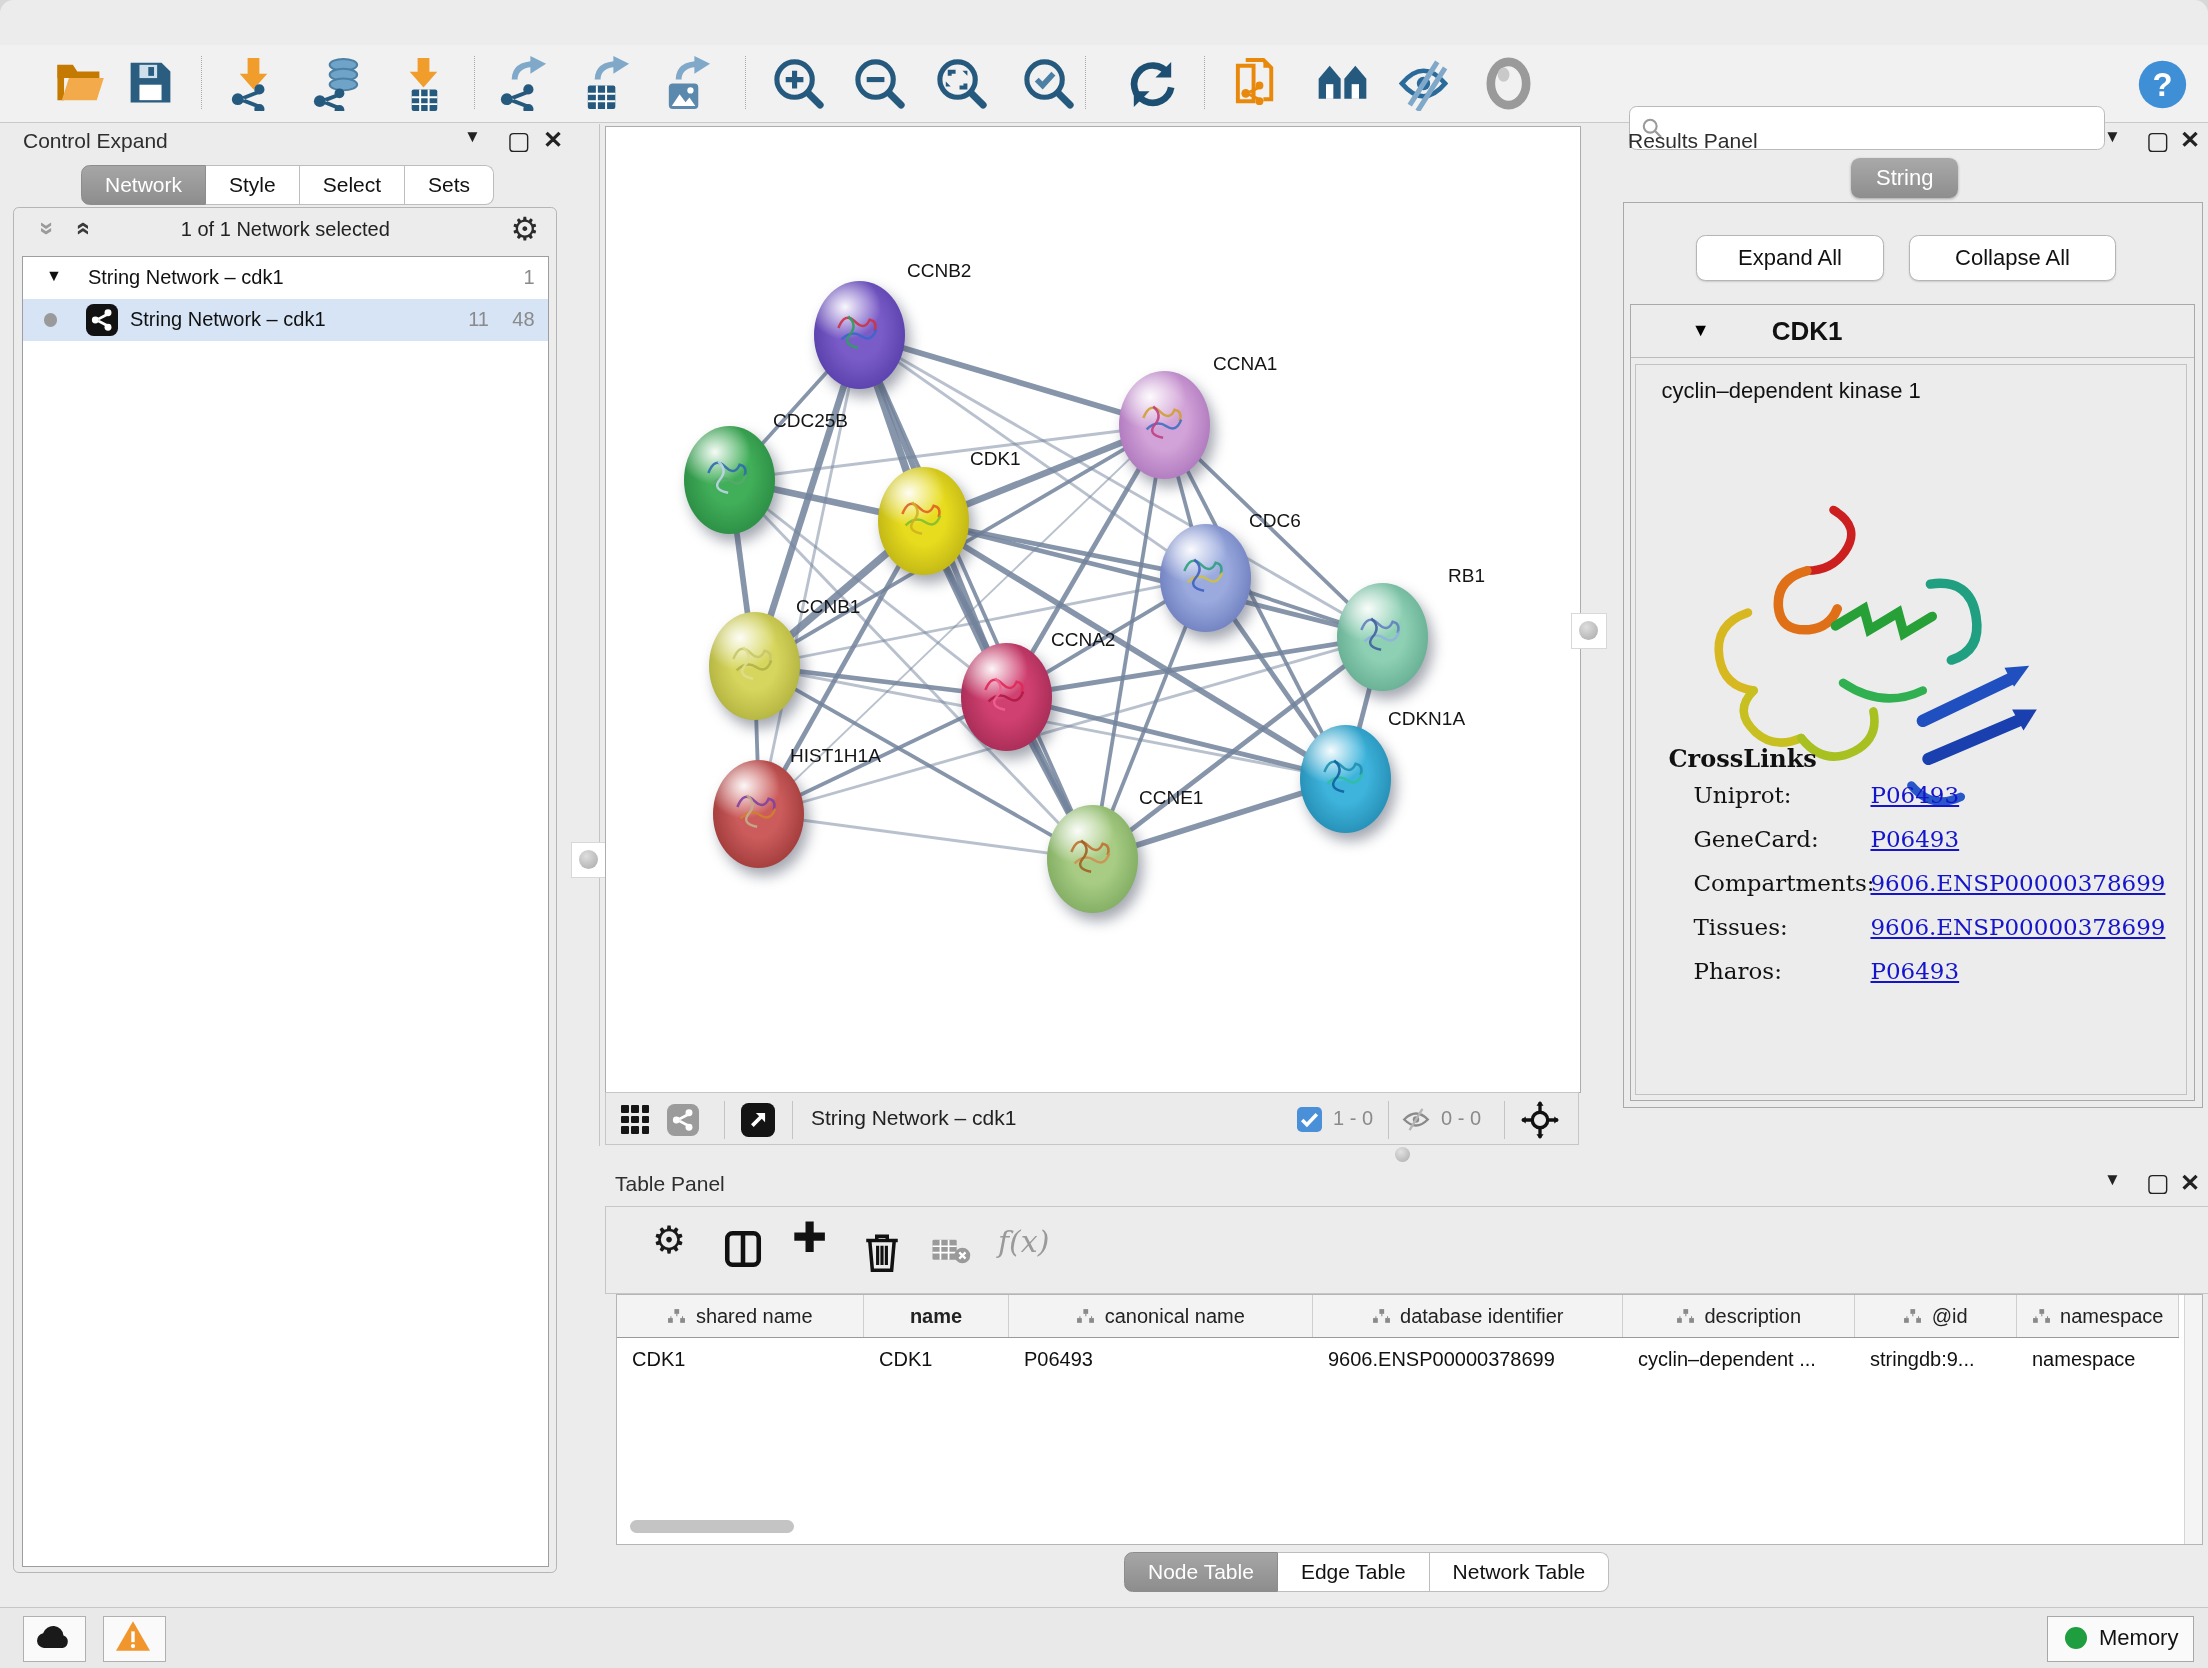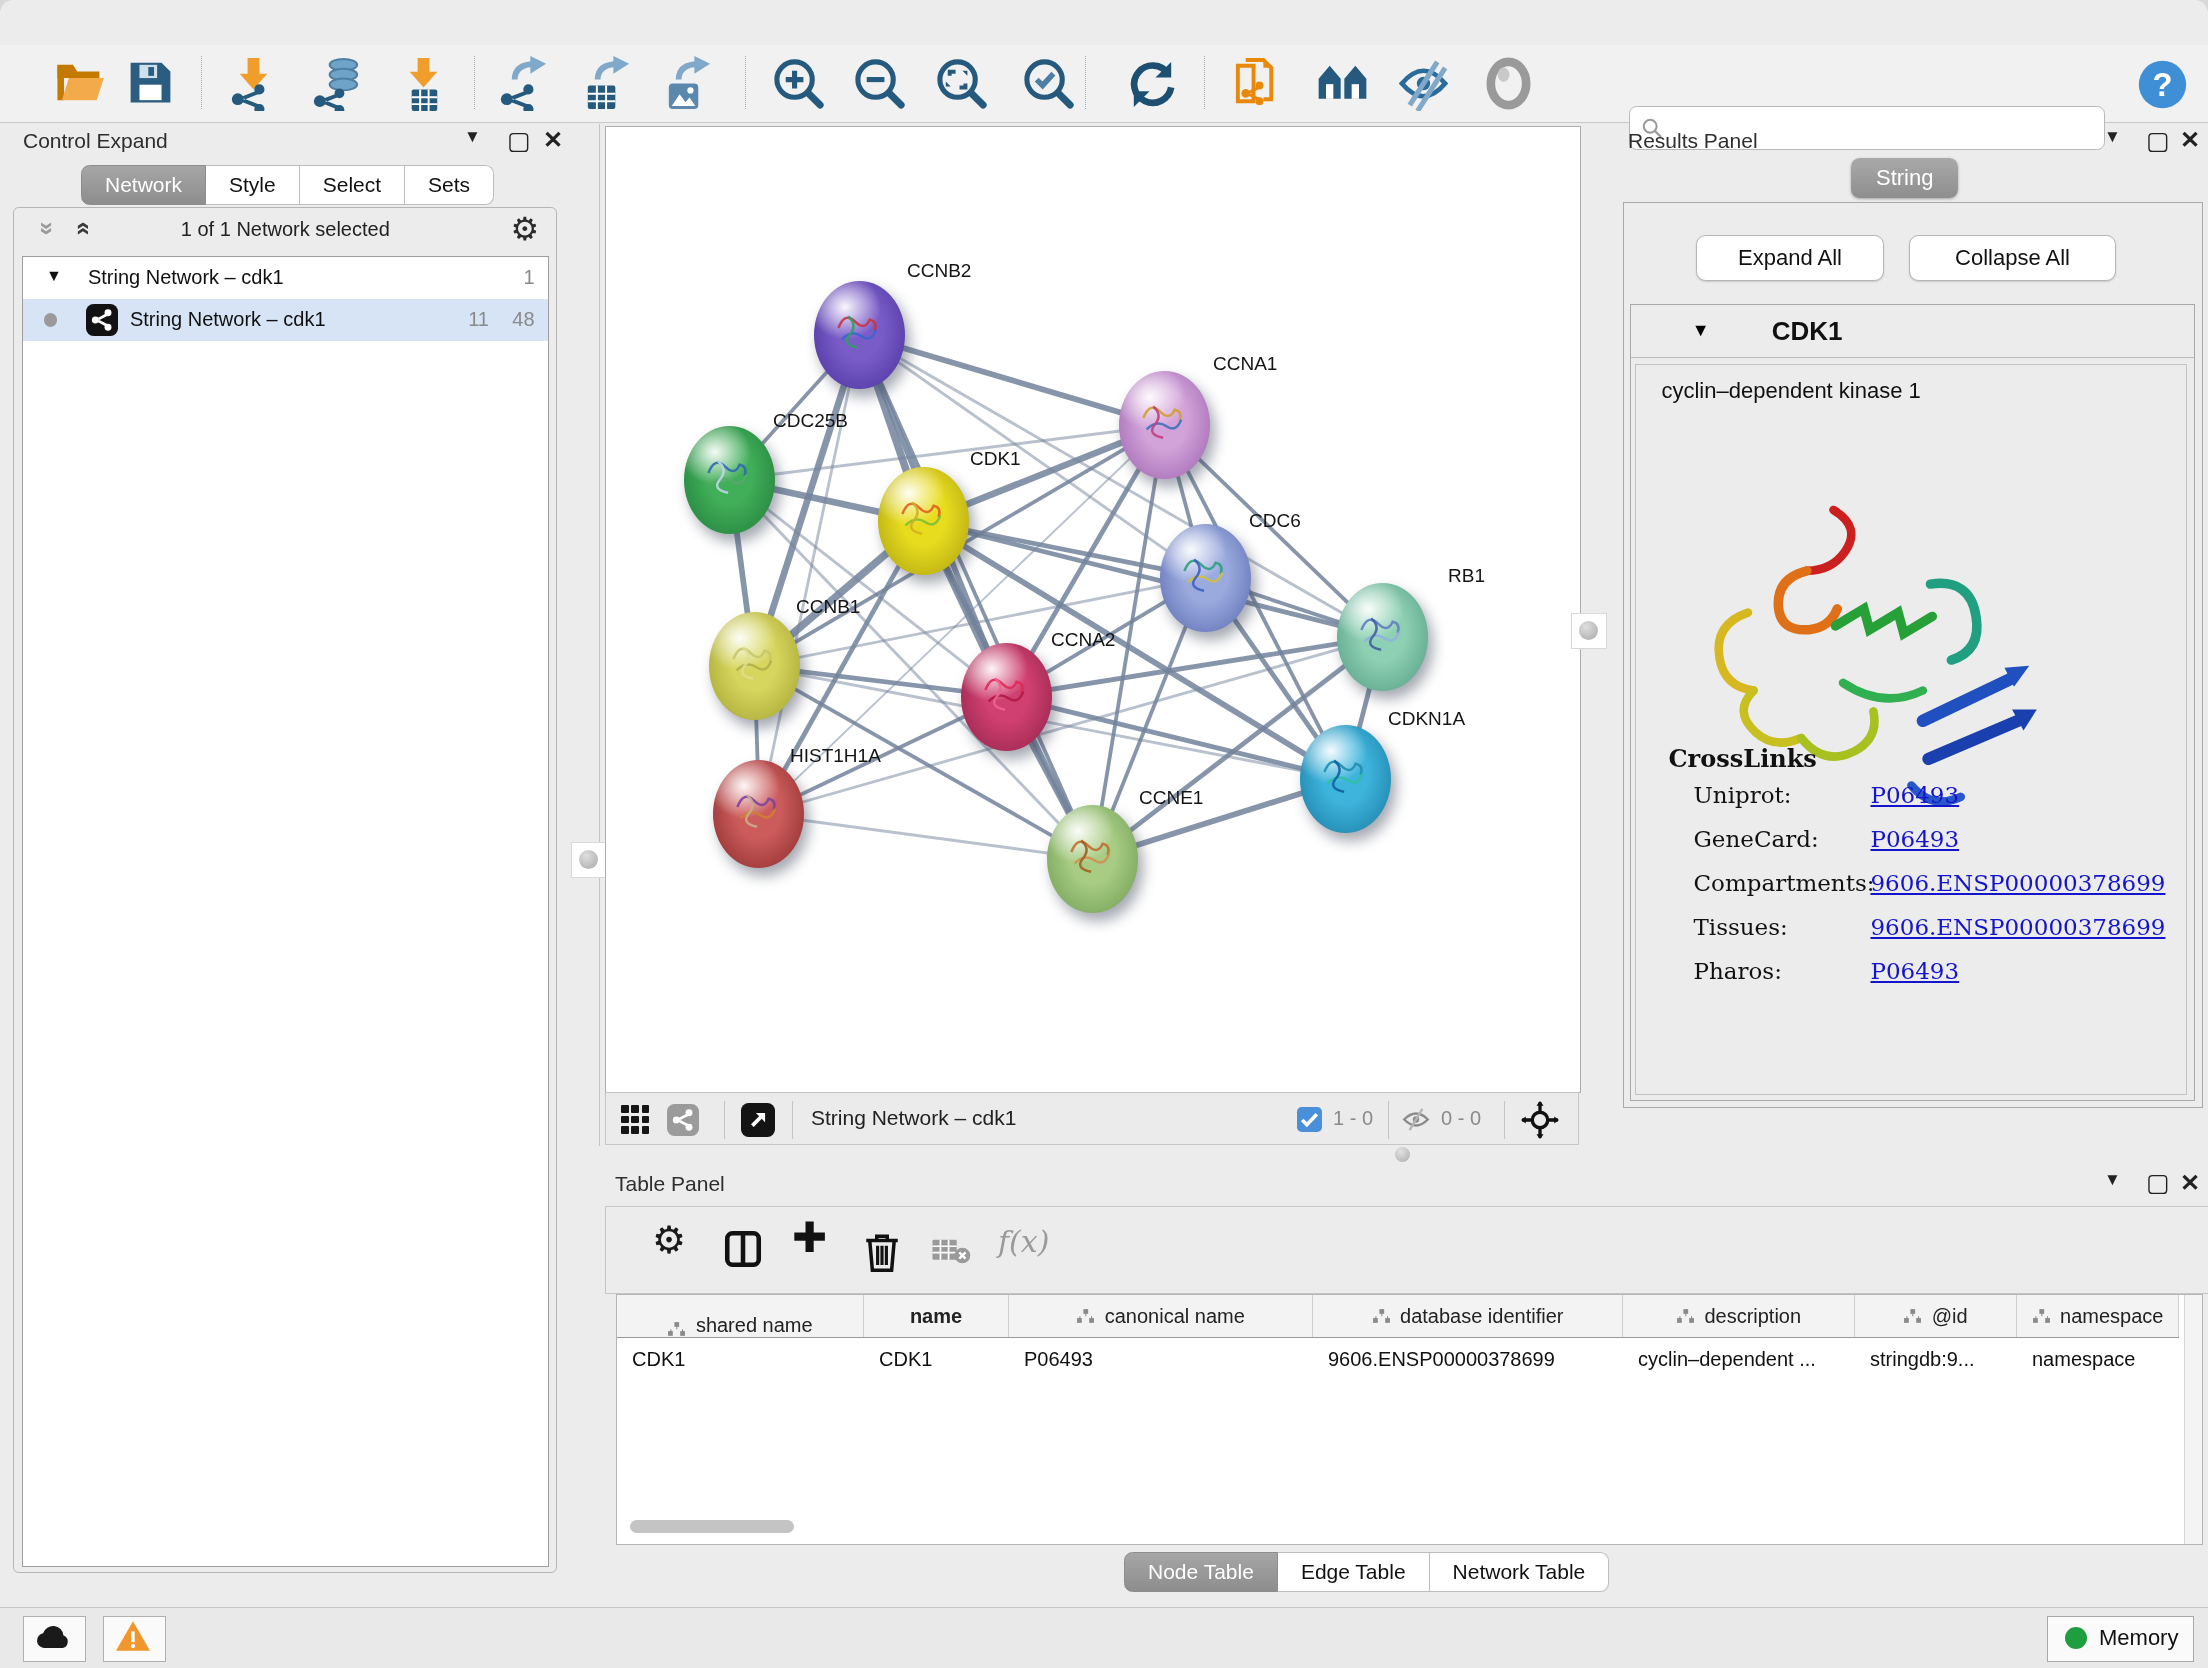--- a/index.html
+++ b/index.html
@@ -599,21 +599,21 @@
               <path d="M1 6.5h17M1 11h17M6.6 2v14M12.3 2v14"></path>
             </g>
             <circle cx="22" cy="13" r="5.5" fill="#9a9a9a"></circle>
             <path stroke="#fff" stroke-width="1.6" d="M19.8 10.8l4.4 4.4M24.2 10.8l-4.4 4.4"></path>
           </svg></span>
       <span class="ic fx" style="left:392px;top:17px;position:absolute">f(x)</span>
     </div>
 
     <div class="tbl-wrap">
       <div class="tbl-head" id="tbl-head">
-          <div class="th" style="width: 247px; align-items: flex-end;">
+          <div class="th" style="width: 247px;">
             <svg viewBox="0 0 18 14" width="19" height="15">
               <g fill="#8a8a8a">
                 <rect x="7" y="0" width="4.5" height="4.5"></rect>
                 <rect x="1" y="8.5" width="4.5" height="4.5"></rect>
                 <rect x="12.5" y="8.5" width="4.5" height="4.5"></rect>
                 <path d="M8.8 4.5v2.3H3.2v2h1v-2h10v2h1v-2H9.8V4.5z"></path>
               </g>
             </svg>
             <span>shared name</span>
           </div>

